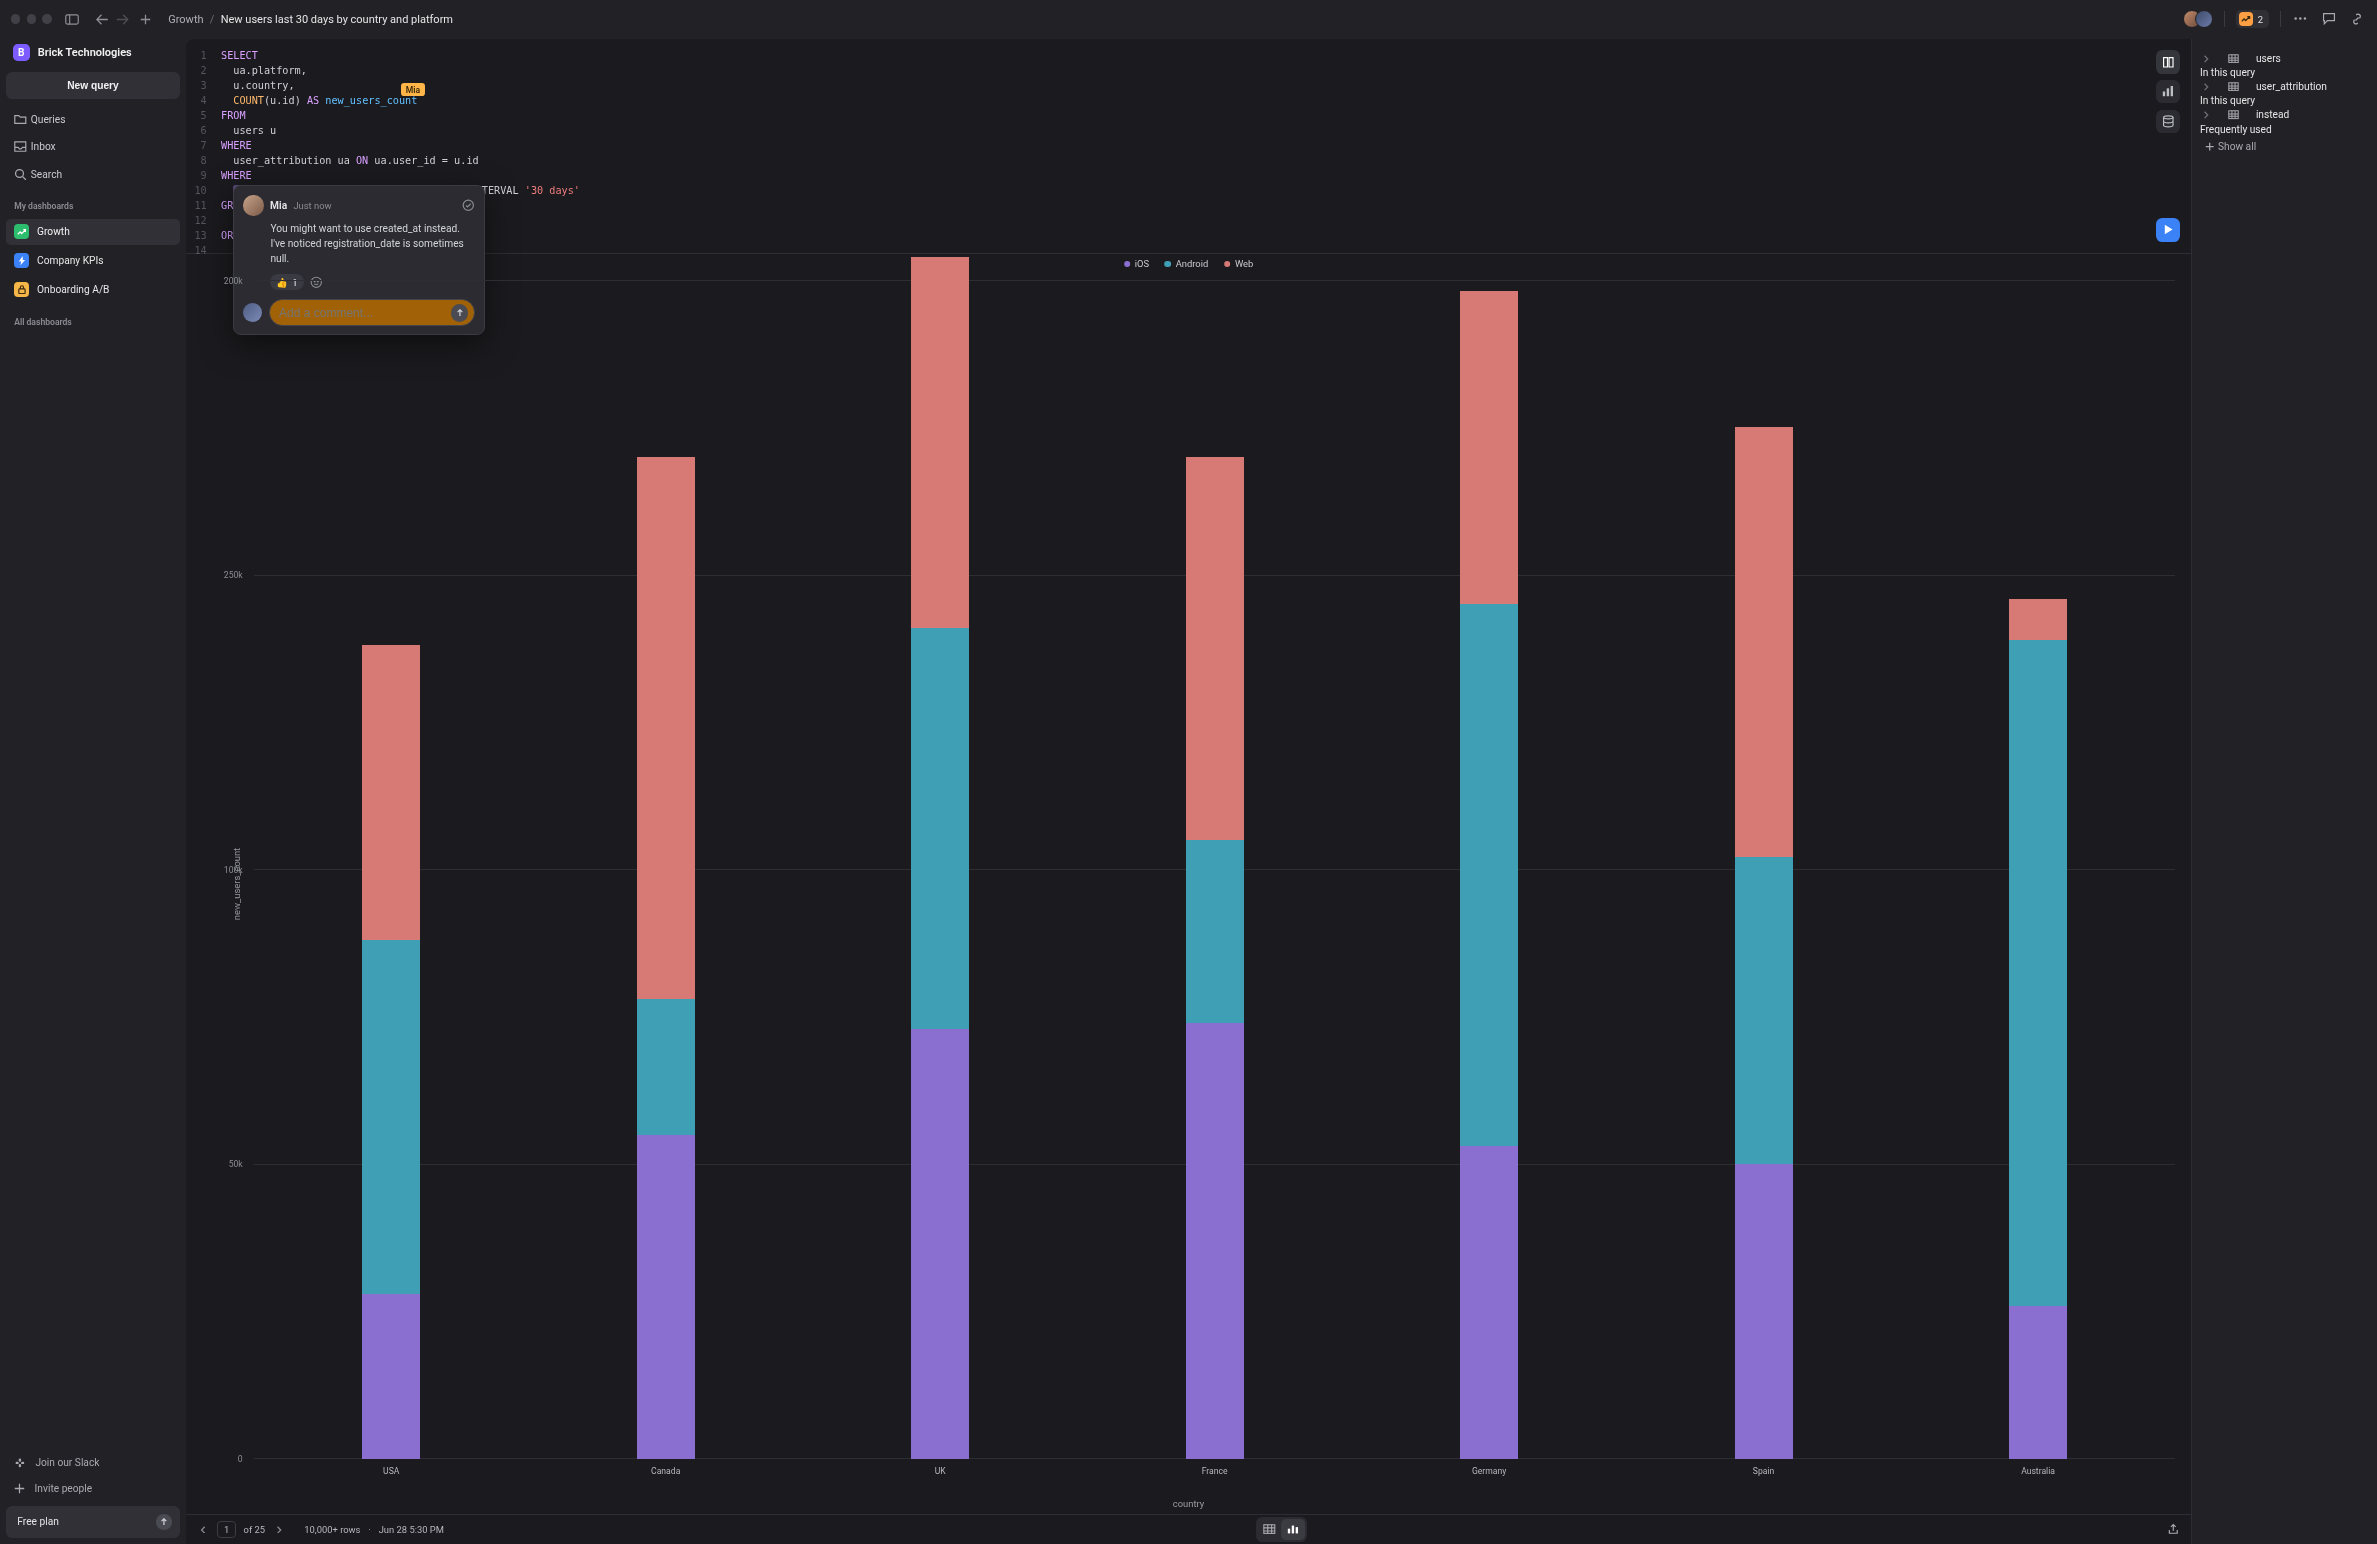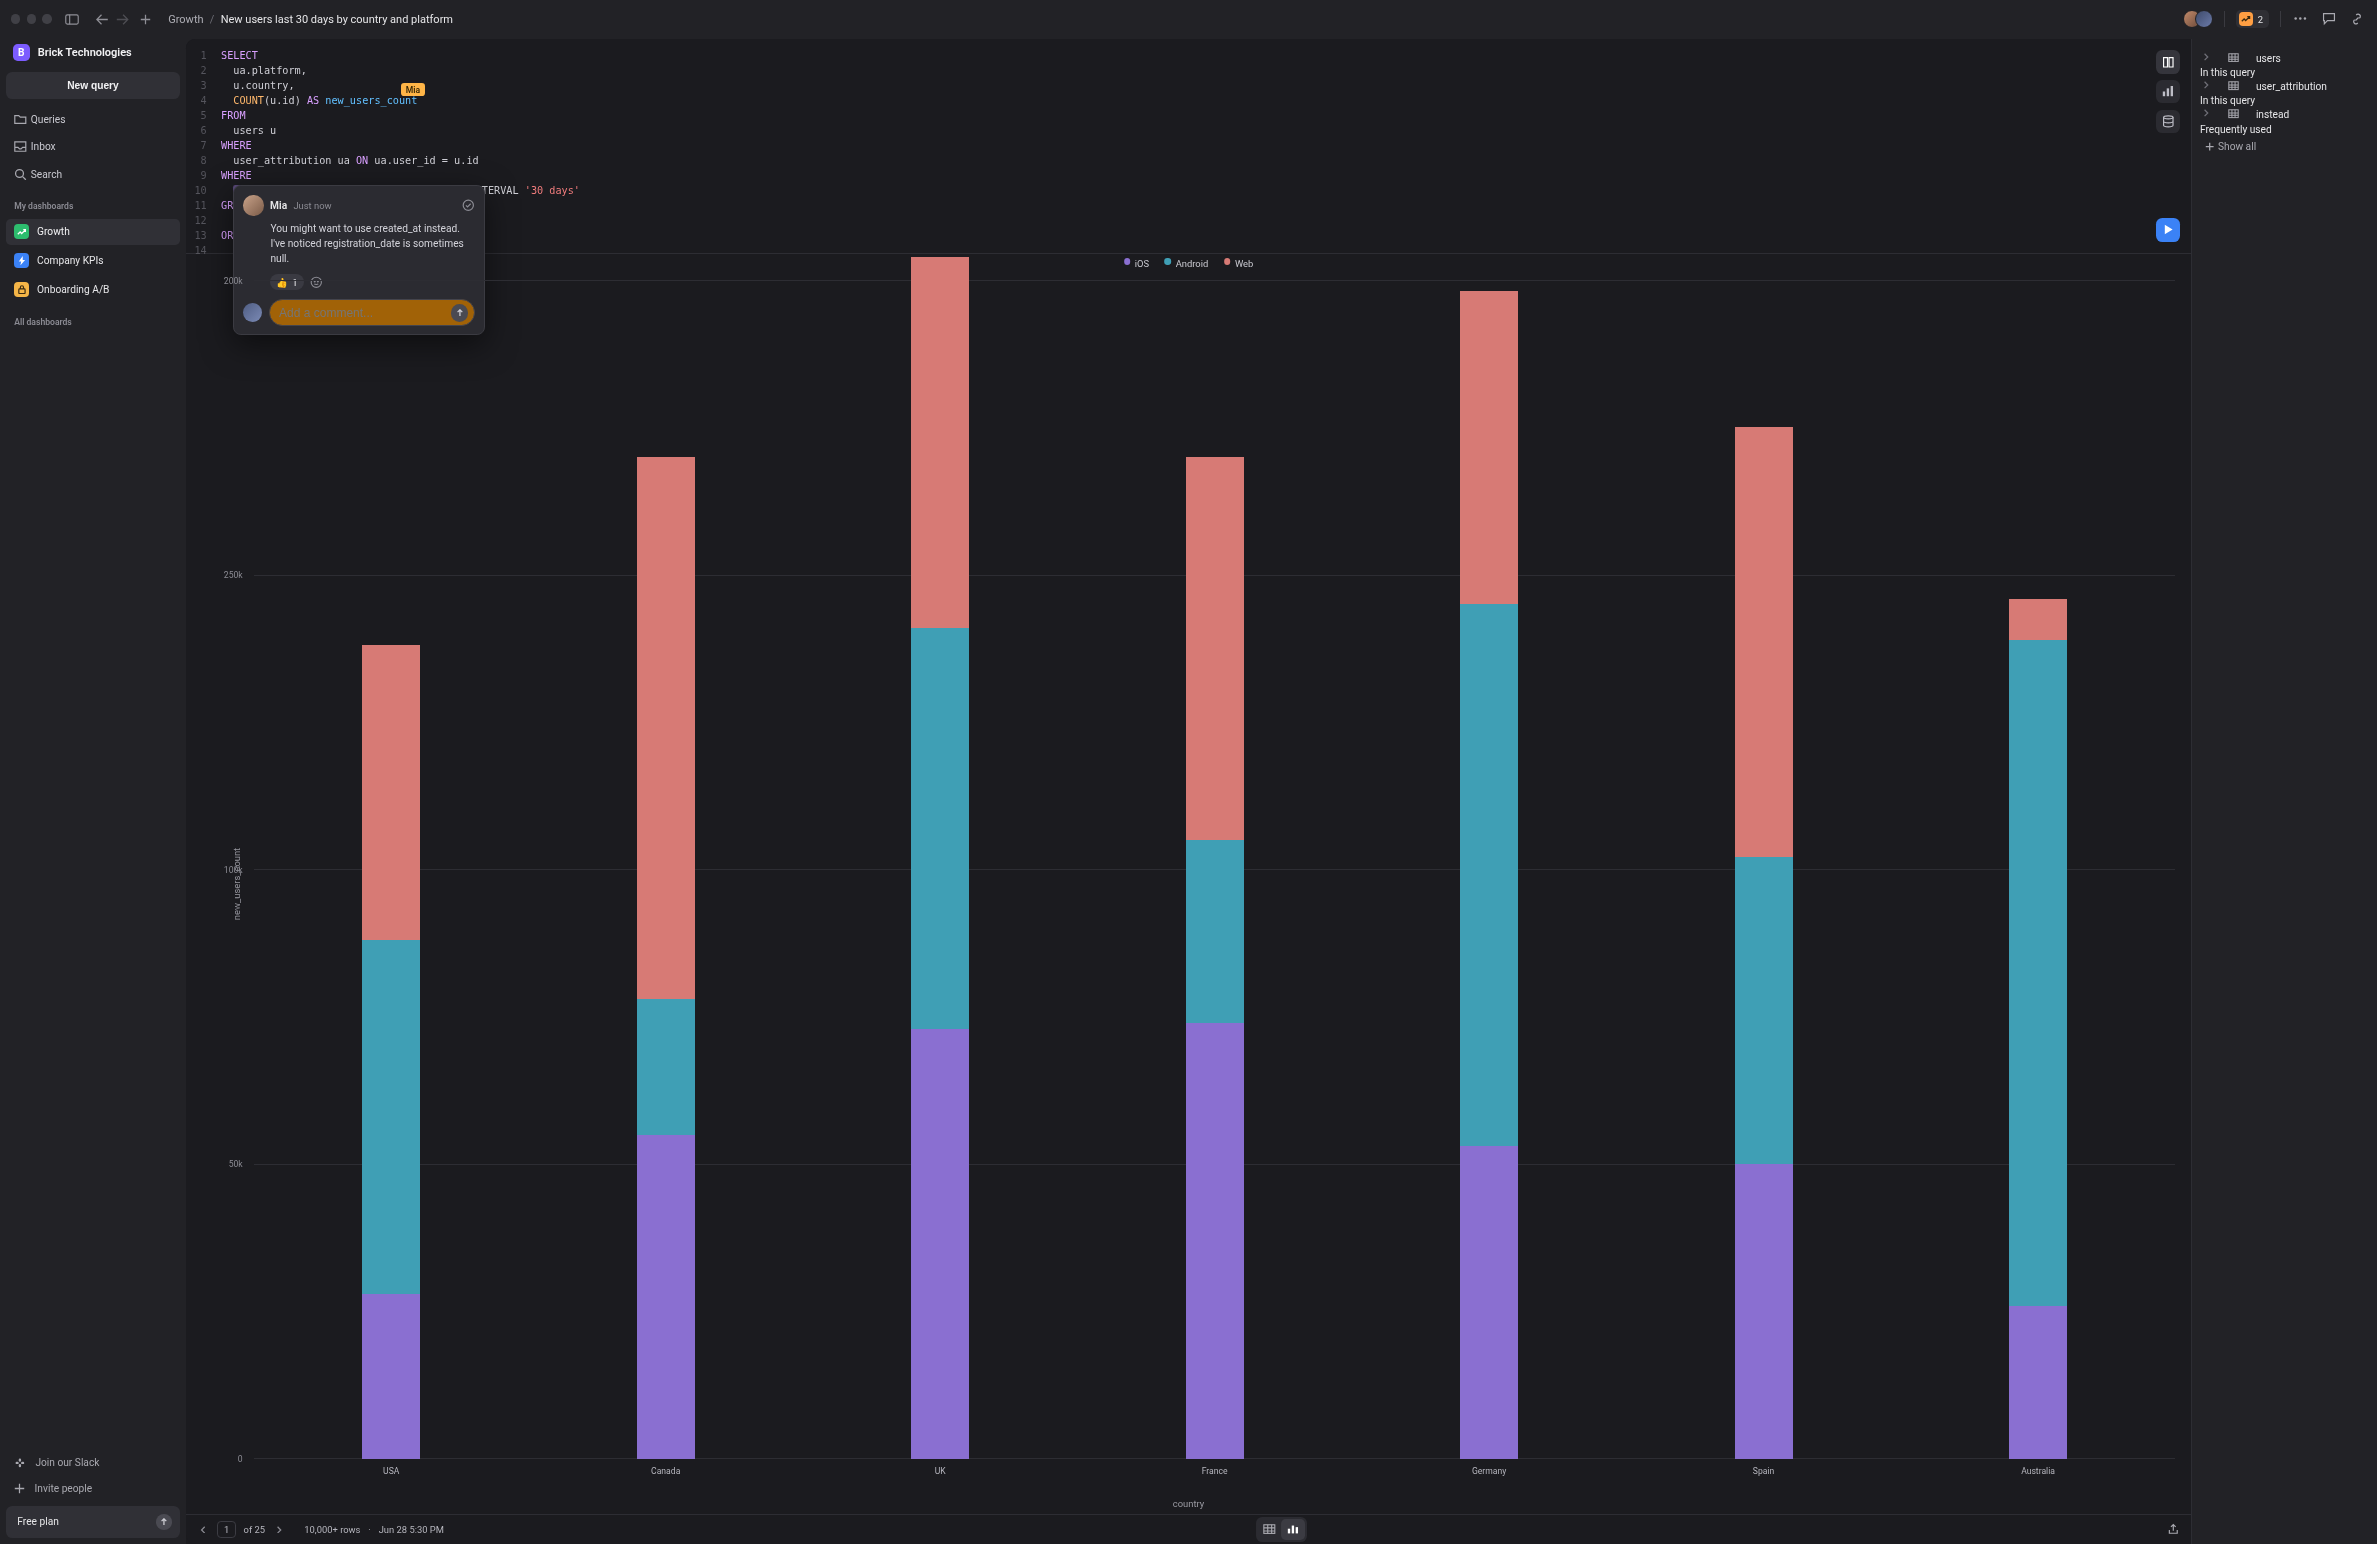--- a/index.html
+++ b/index.html
@@ -83,21 +83,21 @@
 .reacts { margin-left:27px; display:flex; align-items:center; gap:6.3px;}
 .reactchip { background:#3a3a42; border-radius:9.4px; padding:2.4px 6.3px; font-size:9.4px; display:flex; gap:3.9px; align-items:center;}
 .addreact { color:#8b8b93;}
 .replyrow { margin-top:9.4px; display:flex; align-items:center; gap:6.3px;}
 .replyrow .ra { width:19px; height:19px; border-radius:50%; background:linear-gradient(135deg,#4f5d83,#7b8ab5);}
 .replyinput { flex:1; background:#a16207; border:0.8px solid #44444c; border-radius:14px; padding:5.5px 28px 5.5px 9.4px; color:#cfcfd6; font-size:12px; outline:none;}
 .sendbtn { position:absolute; right:15.7px; bottom:12.6px; width:17.3px; height:17.3px; border-radius:50%; background:#4a4a52; display:flex; align-items:center; justify-content:center; color:#cfcfd6;}
 
 .chartpanel { flex:1; position:relative; padding:12.6px 15.7px 0 15.7px; min-height:0;}
 .legend { position:absolute; top:4.7px; left:50%; transform:translateX(-50%); display:flex; gap:15.7px; font-size:9.4px; color:#c9c9d0;}
-.legend span { display:flex; align-items:flex-start; gap:4.7px;}
+.legend span { display:flex; align-items:center; gap:4.7px;}
 .ldot { width:6.3px; height:6.3px; border-radius:50%;}
 .chartgrid { position:absolute; left:68px; right:15.7px; top:27px; bottom:55px;}
 .gline { position:absolute; left:0; right:0; height:0.8px; background:#2d2d33;}
 .ytick { position:absolute; left:0; width:63px; text-align:right; transform:translateY(-50%); font-size:8.6px; color:#8b8b93; padding-right:6.3px;}
 .yaxis-label { position:absolute; left:14px; top:50%; transform:translateY(-50%) rotate(-90deg); transform-origin:center; font-size:9.4px; color:#9a9aa2;}
 .xaxis-label { position:absolute; left:50%; bottom:4.7px; transform:translateX(-50%); font-size:9.4px; color:#9a9aa2;}
 .bars { position:absolute; left:68px; right:15.7px; top:27px; bottom:55px; display:flex;}
 .barcol { flex:1; display:flex; flex-direction:column; align-items:center; justify-content:flex-end; position:relative;}
 .stack { width:58px; display:flex; flex-direction:column-reverse;}
 .seg { width:100%;}
@@ -108,21 +108,21 @@
 
 .statusbar { height:30px; border-top:0.8px solid #2d2d33; display:flex; align-items:center; padding:0 11px; gap:7.9px; font-size:9.4px; color:#b5b5bd;}
 .pagebtn { color:#8b8b93; padding:1.6px 3.1px; cursor:pointer;}
 .pagecur { border:0.8px solid #3c3c43; border-radius:3.9px; padding:1.6px 5.5px;}
 .viewtoggle { margin-left:auto; margin-right:auto; position:absolute; left:50%; transform:translateX(-50%); display:flex; background:#2b2b31; border-radius:6.3px; padding:2.4px;}
 .vtbtn { width:23.6px; height:20.4px; display:flex; align-items:center; justify-content:center; border-radius:4.7px; color:#a9a9b0;}
 .vtbtn.active { background:#3b3b42; color:#fff;}
 .sharebtn { margin-left:auto; color:#a9a9b0;}
 
 .schema { width:186px; background:#222226; border-left:0.8px solid #2d2d33; padding:11px 7.9px;}
-.srow { display:flex; gap:17px; padding:3.1px 3.1px;}
+.srow { display:flex; align-items:center; gap:17px; padding:3.1px 3.1px;}
 .srow .disclose { color:#6f6f77; width:7.9px;}
 .srow .tblname { font-size:10.2px; color:#e6e6e8;}
 .showall { display:flex; align-items:center; gap:4px; padding:6.3px 4.7px; color:#a9a9b0; cursor:pointer; font-size:10.2px;}
 svg { display:block; }
 </style>
 </head>
 <body>
 
 <div class="titlebar">
   <div class="traffic">

